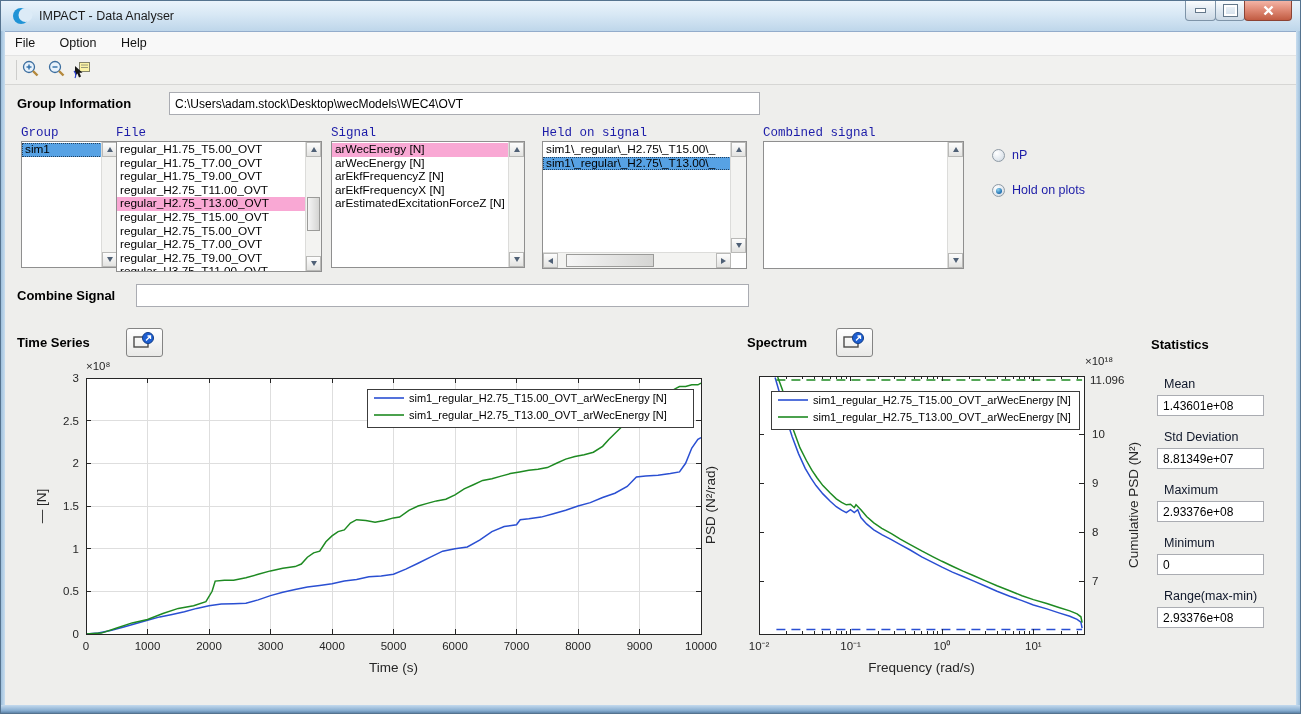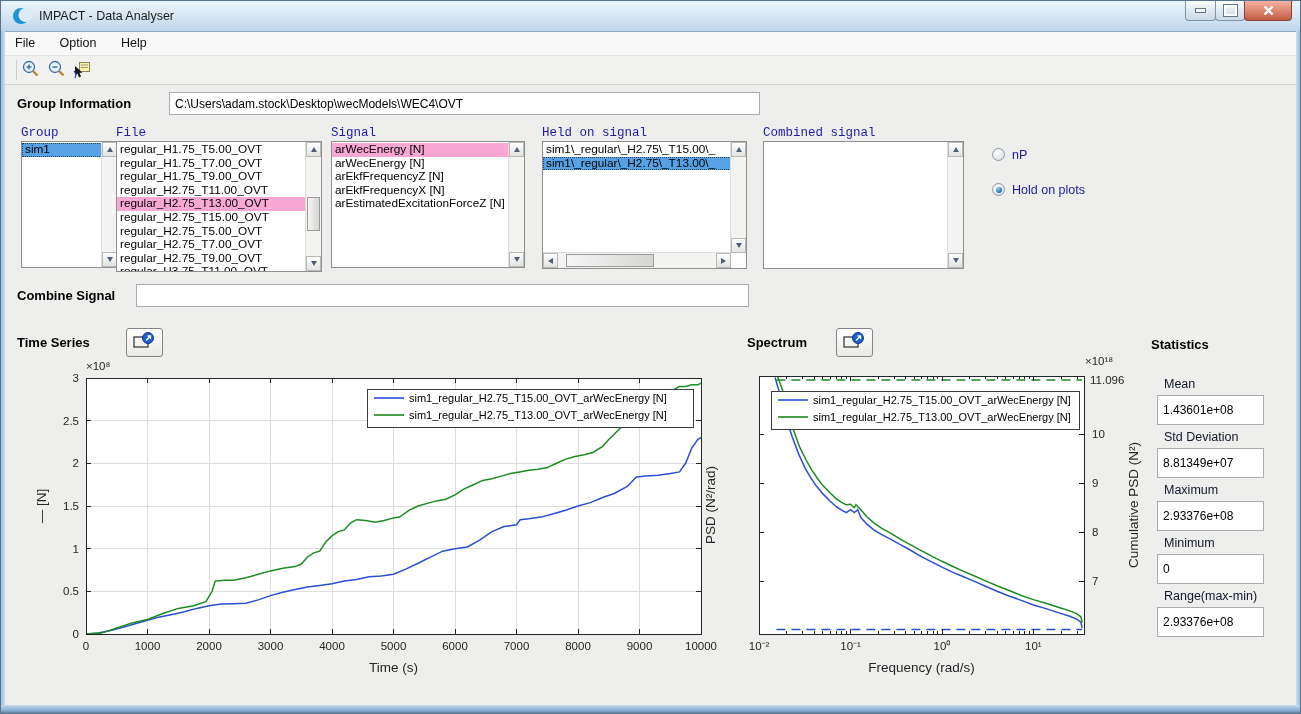--- a/index.html
+++ b/index.html
@@ -49,33 +49,33 @@
   .sb-btn{flex:0 0 15px;background:linear-gradient(180deg,#fdfdfd,#e3e3e1);border:1px solid #b9b9b7;
           box-sizing:border-box;display:flex;align-items:center;justify-content:center;}
   .sb-track{flex:1 1 auto;position:relative;}
   .sb-thumb{position:absolute;background:linear-gradient(90deg,#f5f5f5,#d5d5d3);border:1px solid #9b9b99;box-sizing:border-box;}
   .tri{width:0;height:0;display:block;}
   .tri-up{border-left:3.5px solid transparent;border-right:3.5px solid transparent;border-bottom:5px solid #4f6076;}
   .tri-down{border-left:3.5px solid transparent;border-right:3.5px solid transparent;border-top:5px solid #4f6076;}
   .tri-left{border-top:3.5px solid transparent;border-bottom:3.5px solid transparent;border-right:5px solid #4f6076;}
   .tri-right{border-top:3.5px solid transparent;border-bottom:3.5px solid transparent;border-left:5px solid #4f6076;}
   
-  .radio-row{position:absolute;display:flex;align-items:flex-start;}
+  .radio-row{position:absolute;display:flex;align-items:flex-end;}
   .rb{width:13px;height:13px;border-radius:50%;border:1px solid #8e9aa5;box-sizing:border-box;
       background:radial-gradient(circle at 35% 30%,#ffffff,#e2e8ee 60%,#c9d3db);}
   .rb.checked{position:relative;}
   .rb.checked::after{content:"";position:absolute;left:2.5px;top:2.5px;width:6px;height:6px;border-radius:50%;
       background:radial-gradient(circle at 35% 30%,#8fd2ef,#1f6fb0 70%);}
   .rlabel{margin-left:7px;font-size:12.5px;color:#1c1ca8;}
   
   .pbtn{position:absolute;width:35px;height:27px;border:1px solid #848484;border-radius:3px;
         background:linear-gradient(180deg,#ffffff,#e9e9e7);}
   
   .stat-label{position:absolute;font-size:12.5px;color:#0f172a;}
-  .stat-field{position:absolute;width:107px;height:30px;}
+  .stat-field{position:absolute;width:107px;height:21px;}
   .chart{position:absolute;}
 </style>
 </head>
 <body>
 
 <div class="win">
 
   <div class="abs titlebar">
     <svg class="abs" style="left:11px;top:6px" width="22" height="18">
       <circle cx="9" cy="9" r="8" fill="#1f93d6"></circle>

